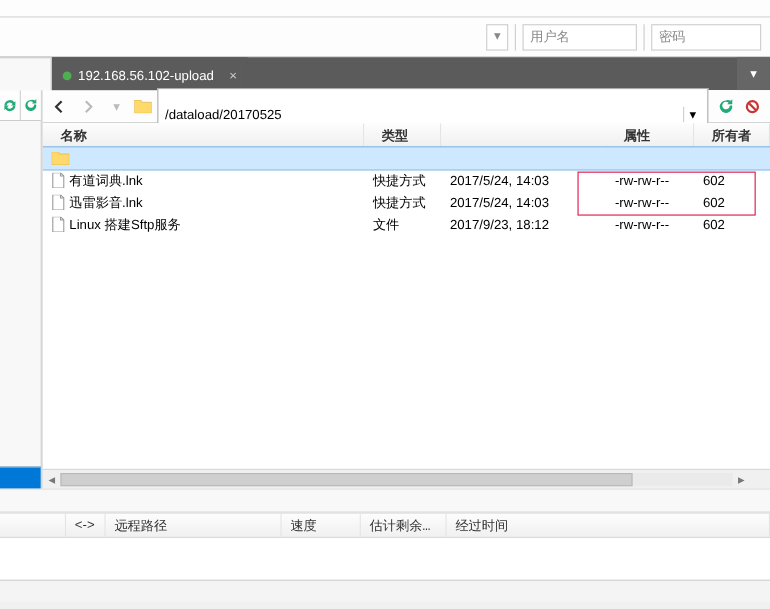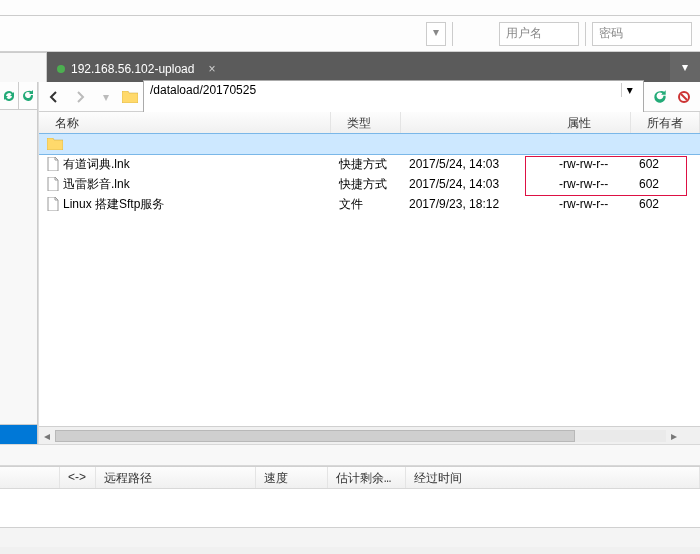--- a/index.html
+++ b/index.html
@@ -25,29 +25,29 @@
 .left-col .btn { flex:1; display:flex; align-items:center; justify-content:center; border-right: 1px solid #ccc; background: #fdfdfd; }
 .left-col .btn:last-child { border-right: 0; }
 .left-col .spacer { flex:1; }
 .left-col .scroll-end { height: 20px; background: #0078d7; border-top: 1px solid #ccc; }
 
 .right-pane { flex: 1; display: flex; flex-direction: column; border-left: 1px solid #ddd; }
 .addr-bar { height: 30px; display: flex; align-items: center; padding: 0 4px; gap: 4px; border-bottom: 1px solid #d0d0d0; background:#fdfdfd; }
 .nav-btn { width: 22px; height: 22px; display:flex; align-items:center; justify-content:center; color:#444; }
 .nav-btn.disabled { color: #bbb; }
 .addr-folder { width: 18px; height: 16px; display:flex; align-items:center; justify-content:center; }
-.addr-input { flex:1; height: 32px; border: 1px solid #aaa; background: #fff; display:flex; align-items:flex-end; padding: 16px 6px; }
+.addr-input { flex:1; height: 32px; border: 1px solid #aaa; background: #fff; display:flex; align-items:flex-start; padding: 16px 6px; }
 .addr-input input { border:0; outline:0; width:100%; font-size:12px; }
 .addr-drop { width: 16px; border-left: 1px solid #ccc; display:flex; align-items:center; justify-content:center; }
 .refresh-group { display:flex; }
 .icon-btn { width: 24px; height: 24px; display:flex; align-items:center; justify-content:center; border: 0; background: transparent; }
 
 .grid { flex:1; overflow: hidden; position: relative; background:#fff; }
 .grid-header { display:flex; height: 22px; background: linear-gradient(#fdfdfd,#f0f0f0); border-bottom: 1px solid #d8d8d8; }
-.gh { border-right: 1px solid #e4e4e4; padding: 3px 16px; color:#333; white-space:nowrap; overflow:hidden; }
+.gh { border-right: 1px solid #e4e4e4; padding: 3px 16px; color:#333; white-space:nowrap; overflow:hidden;font-weight:bold; }
 .gh.name { width: 292px; }
 .gh.type { width: 70px; }
 .gh.mtime { width: 150px; margin-top: 20px; }
 .gh.attr { width: 80px; }
 .gh.owner { flex:1; }
 
 .grid-body { position: relative; }
 .row { display:flex; height: 20px; align-items:center;justify-content:space-between; }
 .row.selected { background: #cde8ff; outline: 1px solid #7ab7e8; }
 .cell { padding: 0 8px; white-space: nowrap; overflow: hidden; display:flex; align-items:center; gap:4px; }
@@ -86,21 +86,21 @@
 </style>
 </head>
 <body>
 
 <div class="top-strip"></div>
 
 <div class="connect-bar">
   <div style="flex:1"></div>
   <div class="field" style="width:20px;">▾</div>
   <div class="sep"></div>
-  <div class="field" style="width:80px;margin-left:40px;">用户名</div>
+  <div class="field" style="width:104px;">用户名</div>
   <div class="sep"></div>
   <div class="field" style="width:100px;">密码</div>
 </div>
 
 <div class="tab-strip">
   <div class="tab-left-gap"></div>
   <div class="tab">
     <span class="dot"></span>
     <span>192.168.56.102-upload</span>
     <span class="close">×</span>

